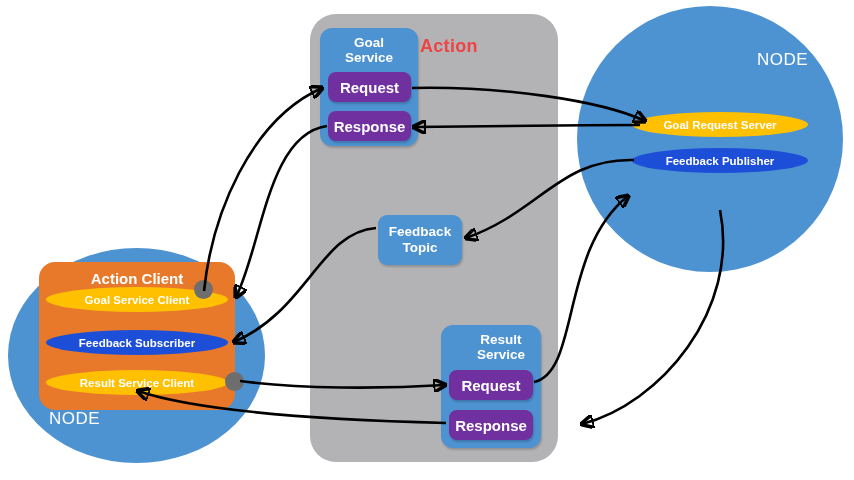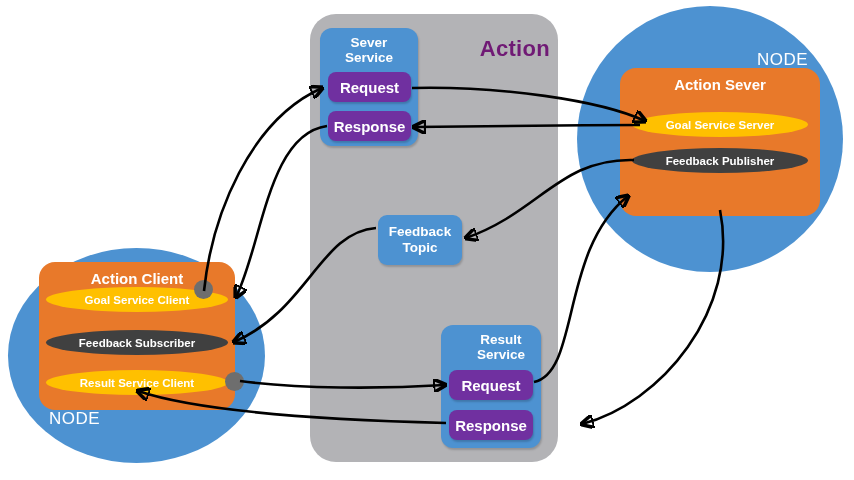--- a/index.html
+++ b/index.html
@@ -24,24 +24,24 @@
     width: 248px;
     height: 448px;
     background: #b3b3b6;
     border-radius: 26px;
   }
   .action-title {
     position: absolute;
     left: 420px;
     top: 36px;
     width: 130px;
-    text-align: right;
-    font-size: 22px;
-    font-weight: bold;
-    color: #701a75;
+    text-align: left;
+    font-size: 18px;
+    font-weight: bold;
+    color: #ef4444;
     letter-spacing: 0.3px;
   }
 
   
   .svc-box {
     position: absolute;
     background: #4d92d1;
     border-radius: 12px;
     box-shadow: 1px 2px 2px rgba(0,0,0,0.18);
   }
@@ -145,21 +145,21 @@
     border-radius: 50%;
     display: flex;
     align-items: center;
     justify-content: center;
     color: #ffffff;
     font-size: 11.5px;
     font-weight: bold;
     white-space: nowrap;
   }
   .pill-yellow { background: #ffc000; }
-  .pill-green  { background: #404040; }
+  .pill-green  { background: #1d4ed8; }
 
   #goal-service-server   { left: 632px; top: 112px; width: 176px; height: 25px; }
   #feedback-publisher    { left: 632px; top: 148px; width: 176px; height: 25px; }
   #result-service-server { left: 632px; top: 184px; width: 176px; height: 25px; }
 
   #goal-service-client   { left: 46px;  top: 287px; width: 182px; height: 25px; }
   #feedback-subscriber   { left: 46px;  top: 330px; width: 182px; height: 25px; }
   #result-service-client { left: 46px;  top: 370px; width: 182px; height: 25px; }
 
   
@@ -195,36 +195,33 @@
 
   <div class="action-container"></div>
   <div class="action-title">Action</div>
 
   <div class="node-circle" id="node-server"></div>
   <div class="node-circle" id="node-client"></div>
 
   <div class="node-label" id="node-label-server">NODE</div>
   <div class="node-label" id="node-label-client">NODE</div>
 
-  <div class="orange-panel" id="action-server-panel">
-    <div class="panel-title">Action Sever</div>
-  </div>
-  <div class="pill pill-yellow" id="goal-service-server">Goal Service Server</div>
+  <div class="pill pill-yellow" id="goal-service-server">Goal Request Server</div>
   <div class="pill pill-green" id="feedback-publisher">Feedback Publisher</div>
 
   <div class="orange-panel" id="action-client-panel">
     <div class="panel-title">Action Client</div>
   </div>
   <div class="pill pill-yellow" id="goal-service-client">Goal Service Client</div>
   <div class="pill pill-yellow" id="result-service-client">Result Service Client</div>
   <div class="pill pill-green" id="feedback-subscriber">Feedback Subscriber</div>
 
   <div class="svc-box" id="goal-service">
     <div class="svc-title">
-      <span>Sever</span><br>
+      <span>Goal</span><br>
       <span>Service</span>
     </div>
   </div>
   <div class="rr-box" id="goal-req">Request</div>
   <div class="rr-box" id="goal-resp">Response</div>
 
   <div class="svc-box" id="result-service">
     <div class="svc-title">
       <span>Result</span><br>
       <span>Service</span>

